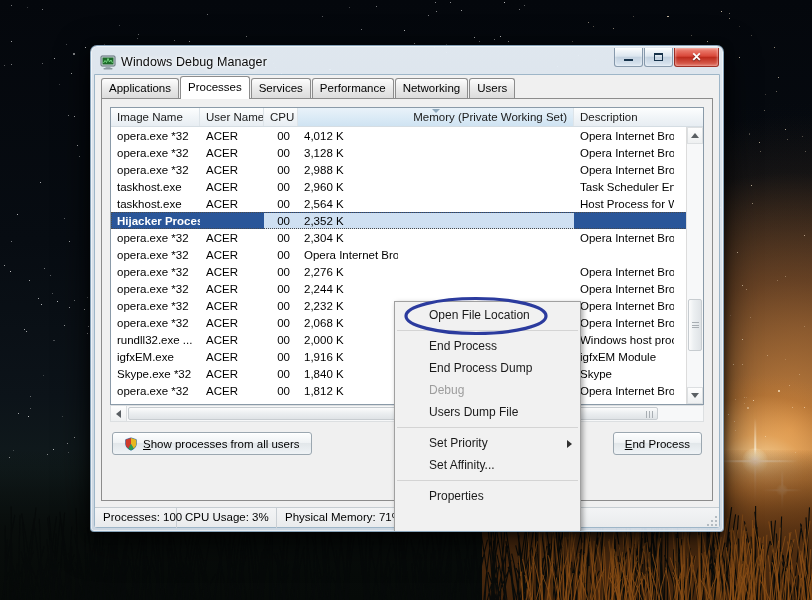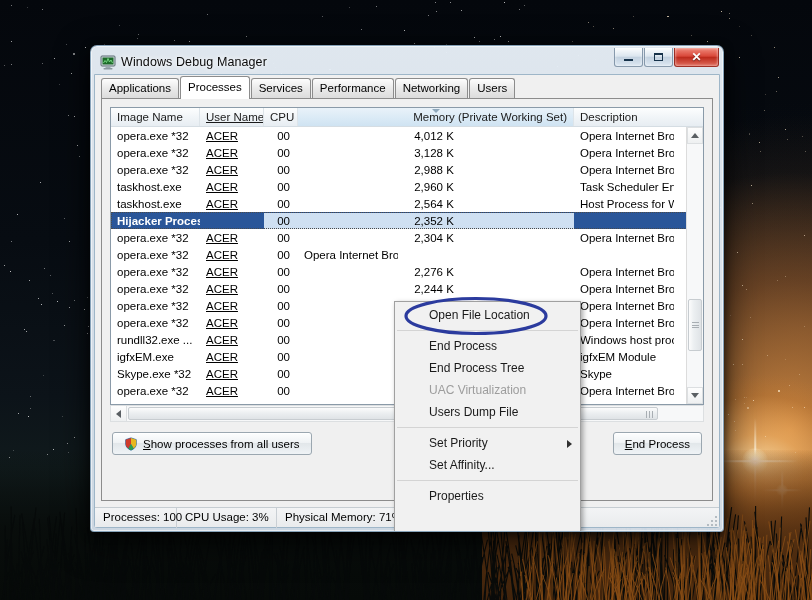--- a/index.html
+++ b/index.html
@@ -142,33 +142,33 @@
   }
   .hcell.sorted {
     background:linear-gradient(180deg,#e9f2f9 0%,#dcebf6 50%,#cfe3f2 100%);
   }
   .hcell .sortarrow {
     position:absolute; left:50%; top:1px; margin-left:-4px;
     width:0;height:0;border-left:4px solid transparent;border-right:4px solid transparent;
     border-top:4px solid #8fa8bb;
   }
   .c-img { width:89px; }
-  .c-user{ width:64px;text-decoration:underline; }
+  .c-user{ width:64px; }
   .c-cpu { width:34px; text-align:right; padding-right:8px;}
   .c-mem { width:276px; text-align:right; }
   .c-desc{ width:100px; border-right:none; }
 
   #lv-body { flex:1; overflow:hidden; position:relative; }
   .row { display:flex; height:17px; align-items:center; }
   .cell {
     font-size:11.5px; color:#000; line-height:16px;
     padding:0 6px; white-space:nowrap; overflow:hidden;
   }
   .cell.c-cpu { text-align:right; padding-right:8px; }
-  .cell.c-mem { text-align:center; padding-right:10px; }
+  .cell.c-mem { text-align:left; padding-right:10px; }
   .row.selected { background:#2a5699; }
   .row.selected .cell { color:#fff; font-weight:bold; }
   .row.selected .cell.c-img { background:#2a5699; }
   .row.focusrow { outline:1px dotted #4a4a4a; outline-offset:-1px; }
   .row.selected .cell.c-cpu,
   .row.selected .cell.c-mem,
   .row.selected .cell.c-user { background:#cfe0f2; color:#000; font-weight:normal; }
 
   
   #vscroll {
@@ -912,22 +912,22 @@
           <i style="right:0;bottom:8px;"></i>
         </div>
       </div>
 
     </div>
 
     <div id="ctxmenu">
         <div class="ctx-item"><span>Open File Location</span></div>
         <div class="ctx-sep"></div>
         <div class="ctx-item"><span>End Process</span></div>
-        <div class="ctx-item"><span>End Process Tree</span></div>
-        <div class="ctx-item disabled"><span>UAC Virtualization</span></div>
+        <div class="ctx-item"><span>End Process Dump</span></div>
+        <div class="ctx-item disabled"><span>Debug</span></div>
         <div class="ctx-item"><span>Users Dump File</span></div>
         <div class="ctx-sep"></div>
         <div class="ctx-item"><span>Set Priority</span><div class="ctx-arrow"></div></div>
         <div class="ctx-item"><span>Set Affinity...</span></div>
         <div class="ctx-sep"></div>
         <div class="ctx-item"><span>Properties</span></div>
         <div class="ctx-item"></div>
       </div>
 
     <svg id="annot" viewBox="0 0 148 42">

